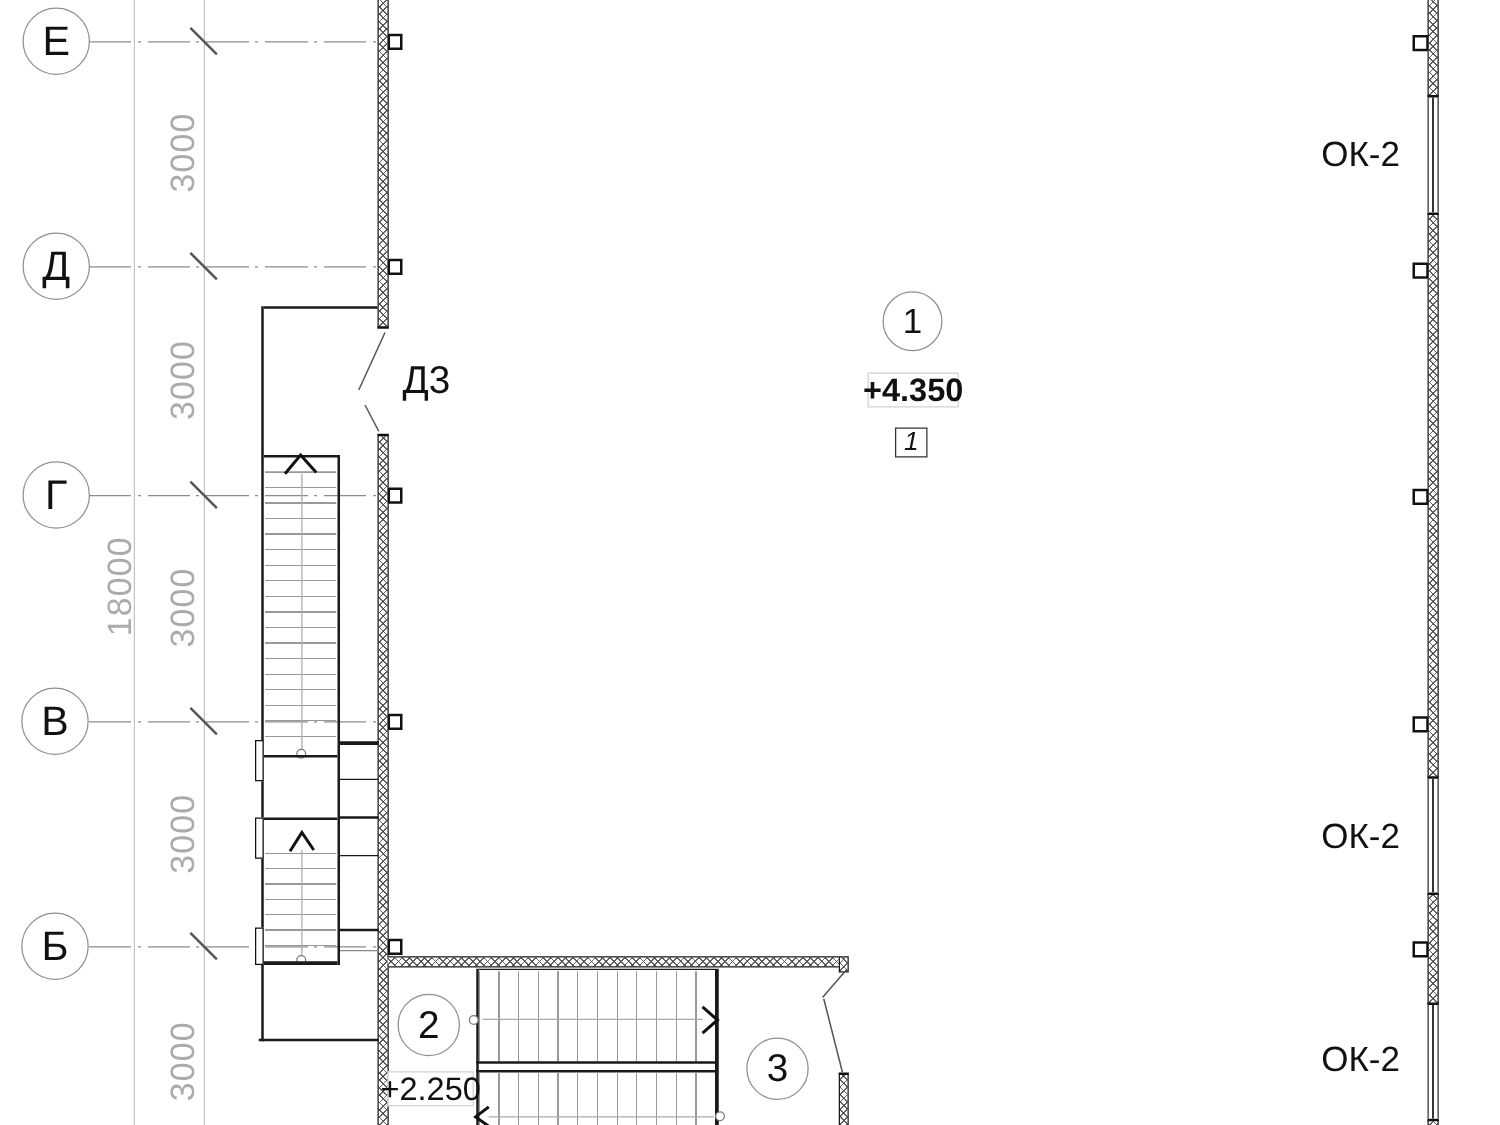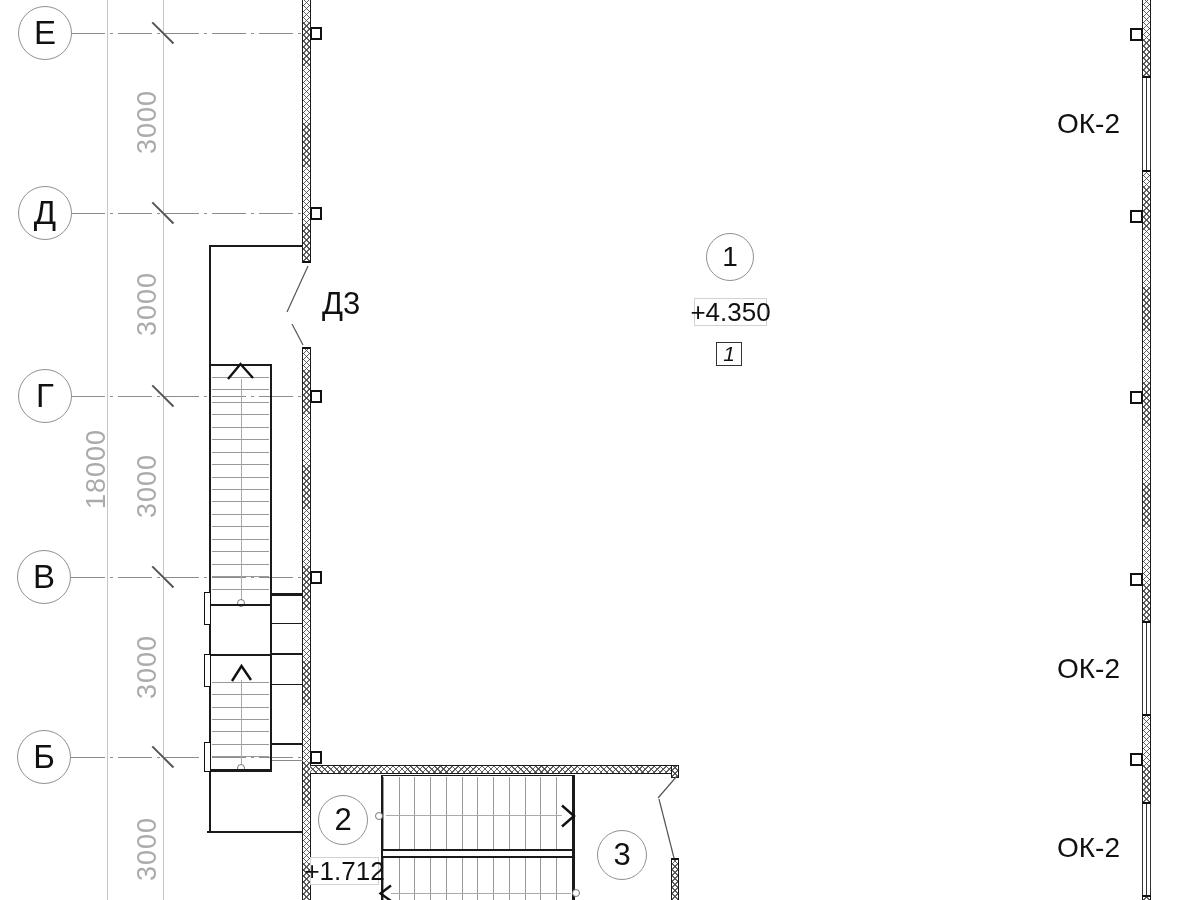--- a/index.html
+++ b/index.html
@@ -154,26 +154,26 @@
   <div class="abs bump" style="left:1130px;top:572.5px;width:12.5px;height:13px;"></div>
   <div class="abs bump" style="left:1130px;top:752.5px;width:12.5px;height:13px;"></div>
 
   <div class="abs lbl" style="left:1057px;top:108px;">ОК-2</div>
   <div class="abs lbl" style="left:1057px;top:653px;">ОК-2</div>
   <div class="abs lbl" style="left:1057px;top:832px;">ОК-2</div>
 
   <div class="abs bubble" style="left:706px;top:233px;width:48px;height:48px;">
       <span style="font-size:28px;">1</span>
     </div>
-  <div class="abs boxed elev" style="left:694px;top:298px;width:73px;height:28px;">+4.350</div>
+  <div class="abs boxed elev" style="left:694px;top:298px;width:73px;height:28px;font-weight:bold;">+4.350</div>
   <div class="abs boxed floorbox" style="left:716px;top:342px;width:26px;height:24px;">1</div>
   <div class="abs bubble" style="left:318px;top:795px;width:50px;height:50px;">
       <span style="font-size:31px;">2</span>
     </div>
-  <div class="abs boxed elev" style="left:310px;top:857px;width:69px;height:28px;">+1.712</div>
+  <div class="abs boxed elev" style="left:310px;top:857px;width:69px;height:28px;">+2.250</div>
   <div class="abs bubble" style="left:597px;top:830px;width:50px;height:50px;">
       <span style="font-size:31px;">3</span>
     </div>
 
   <svg class="abs" width="1200" height="900" style="left:0;top:0;pointer-events:none;">
     <path d="M308,266 L287,312" stroke="#555" stroke-width="1.2" fill="none"></path>
     <path d="M292,324 L303,345" stroke="#555" stroke-width="1.2" fill="none"></path>
     <path d="M677,776 L658,798" stroke="#555" stroke-width="1.2" fill="none"></path>
     <path d="M659,799 L674,858" stroke="#555" stroke-width="1.2" fill="none"></path>
     <path d="M228,379 L240.5,364 L253,378" stroke="#111" stroke-width="2.4" fill="none"></path>

